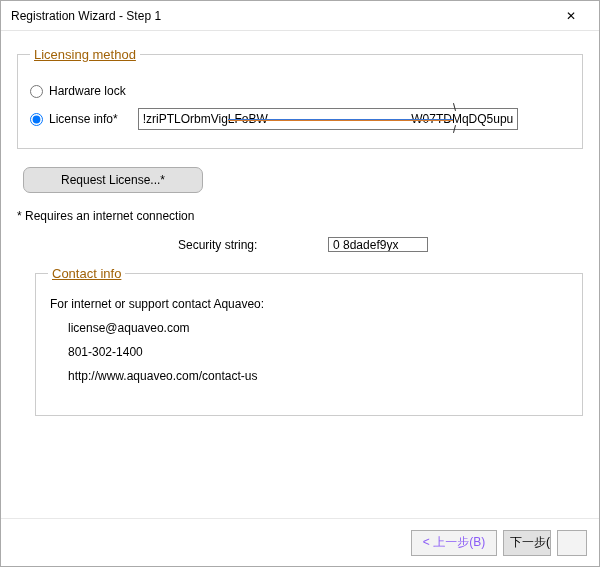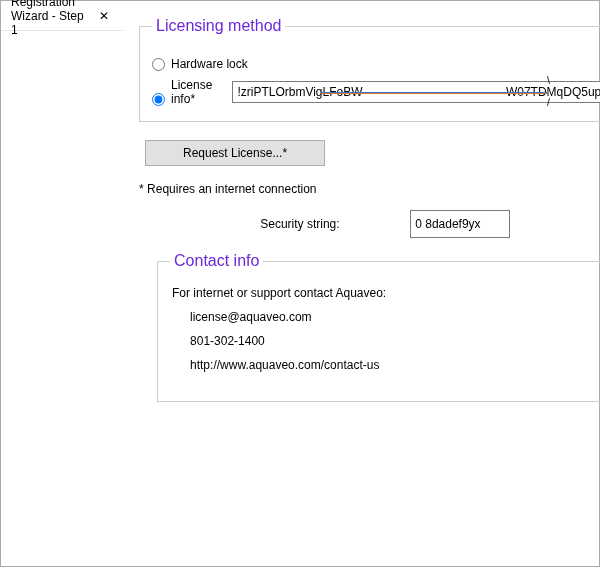--- a/index.html
+++ b/index.html
@@ -10,21 +10,21 @@
       width: 600px;
       height: 567px;
       overflow: hidden;
     }
     .window {
       width: 600px;
       height: 567px;
       border: 1px solid #aaa;
       background: #fff;
       display: flex;
-      flex-direction: row;
+      flex-direction: column;
     }
     .titlebar {
       height: 30px;
       display: flex;
       align-items: center;
       justify-content: space-between;
       padding: 0 8px 0 10px;
       border-bottom: 1px solid #e5e5e5;
       font-size: 12px;
     }
@@ -43,22 +43,23 @@
       padding: 16px;
       position: relative;
     }
     fieldset.groupbox {
       border: 1px solid #ccc;
       padding: 12px 12px 12px 12px;
       margin-bottom: 14px;
     }
     fieldset.groupbox legend {
       padding: 0 4px;
-      font-size: 16px;
-      color: #6d28d9;
+      font-size: 13px;
+      color: #a16207;
+      text-decoration: underline;
     }
     .radio-row {
       display: flex;
       align-items: center;
       margin: 6px 0;
       height: 22px;
     }
     .radio-row label {
       display: flex;
       align-items: flex-end;
@@ -120,37 +121,38 @@
       padding: 0 18px;
       font-size: 12px;
       font-family: inherit;
       cursor: default;
       min-width: 80px;
     }
     .btn-request {
       width: 180px;
       margin: 4px 0 10px 6px;
       text-align: center;
+      border-radius: 7px;
     }
     .note {
       margin: 6px 0 14px 0;
       font-size: 12px;
     }
     .security-row {
       display: flex;
       align-items: center;
       margin: 6px 0 14px 6px;
       justify-content: center;
     }
     .security-row .lbl {
       width: 150px;
     }
     .security-row input {
       width: 100px;
-      height: 28px;
+      height: 15px;
       border: 1px solid #7a7a7a;
       padding: 1px 4px;
       font-size: 12px;
       font-family: inherit;
       background: #fff;
     }
     .contact-line {
       margin: 10px 0 10px 8px;
       font-size: 12px;
     }

